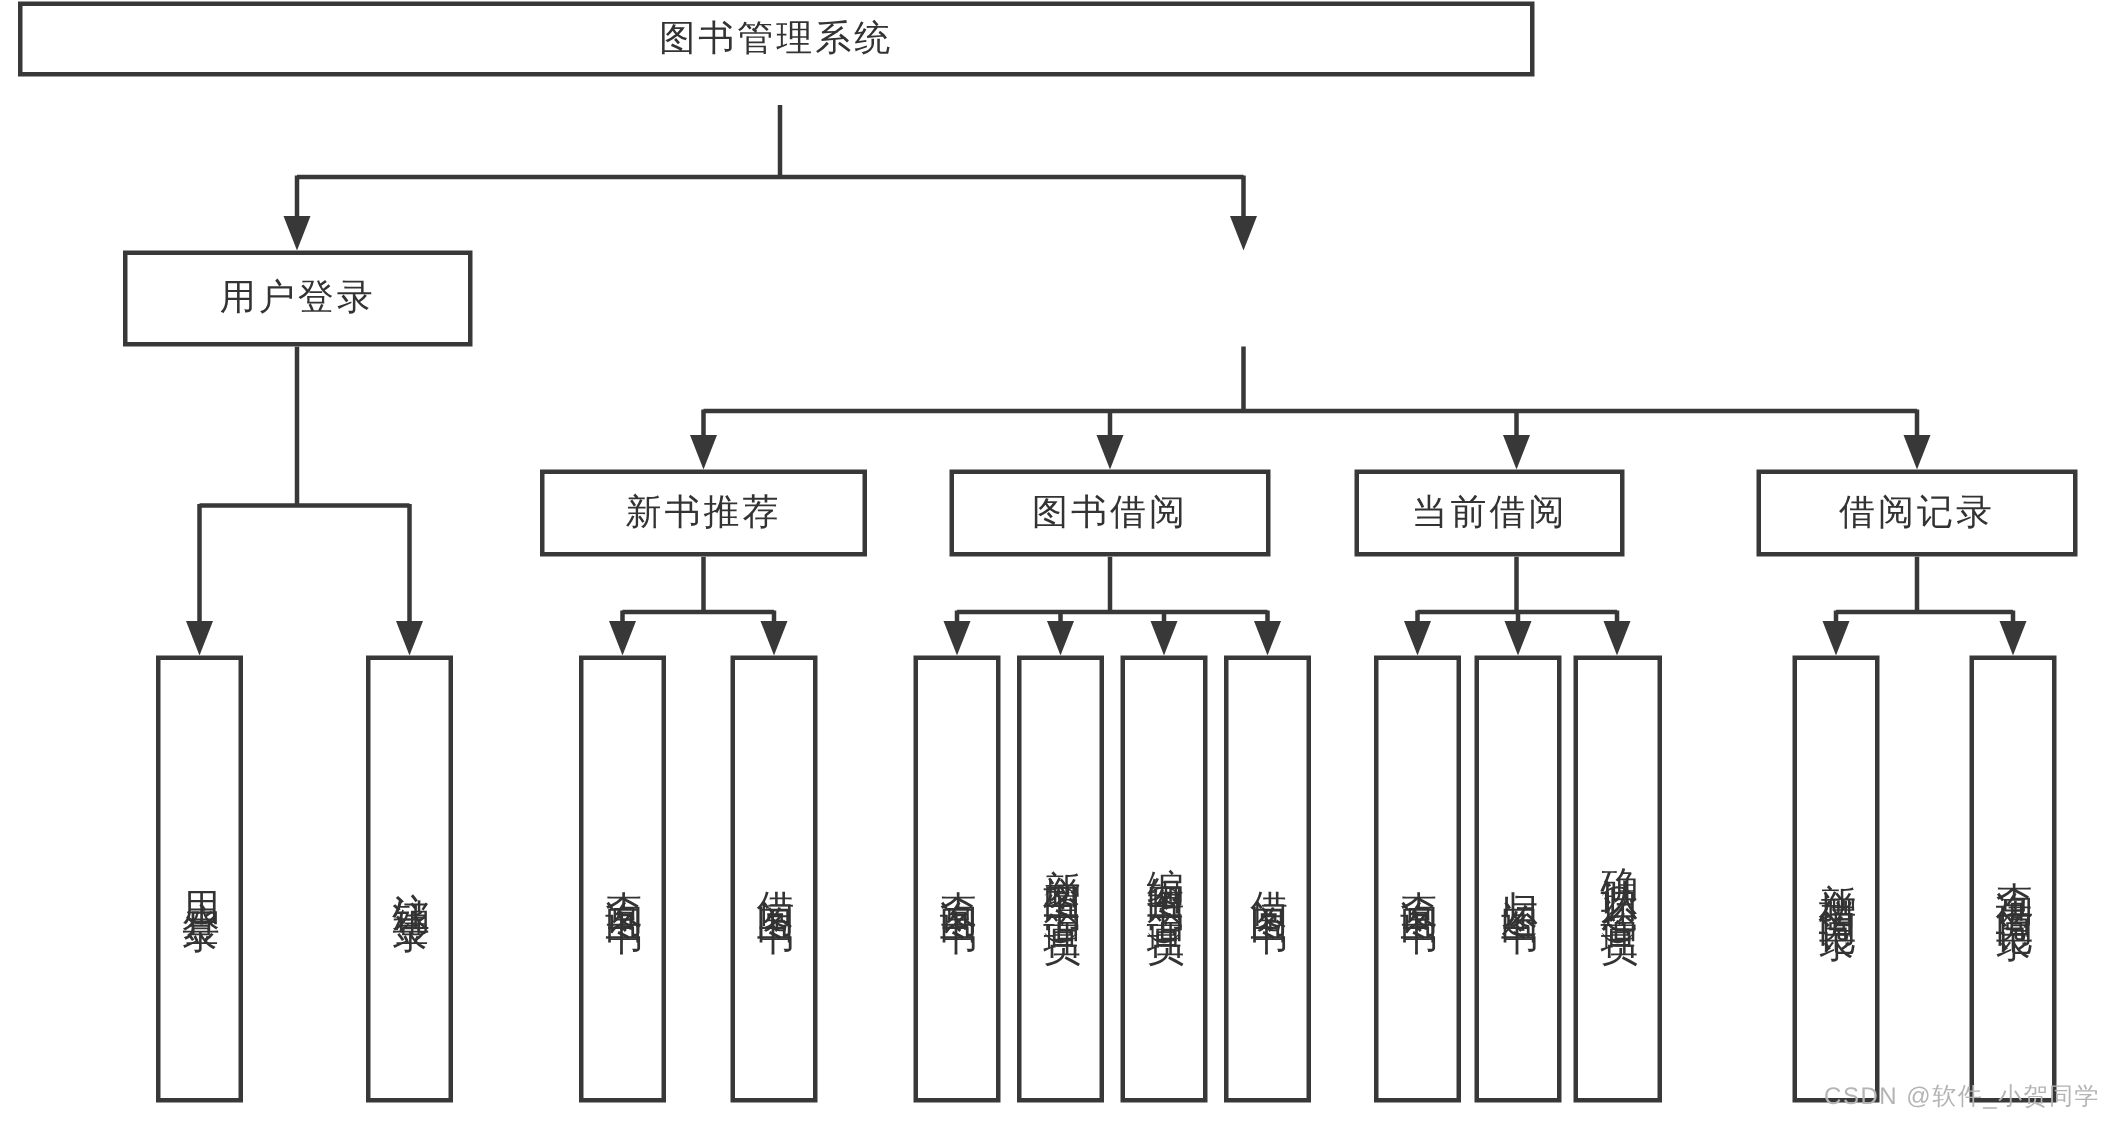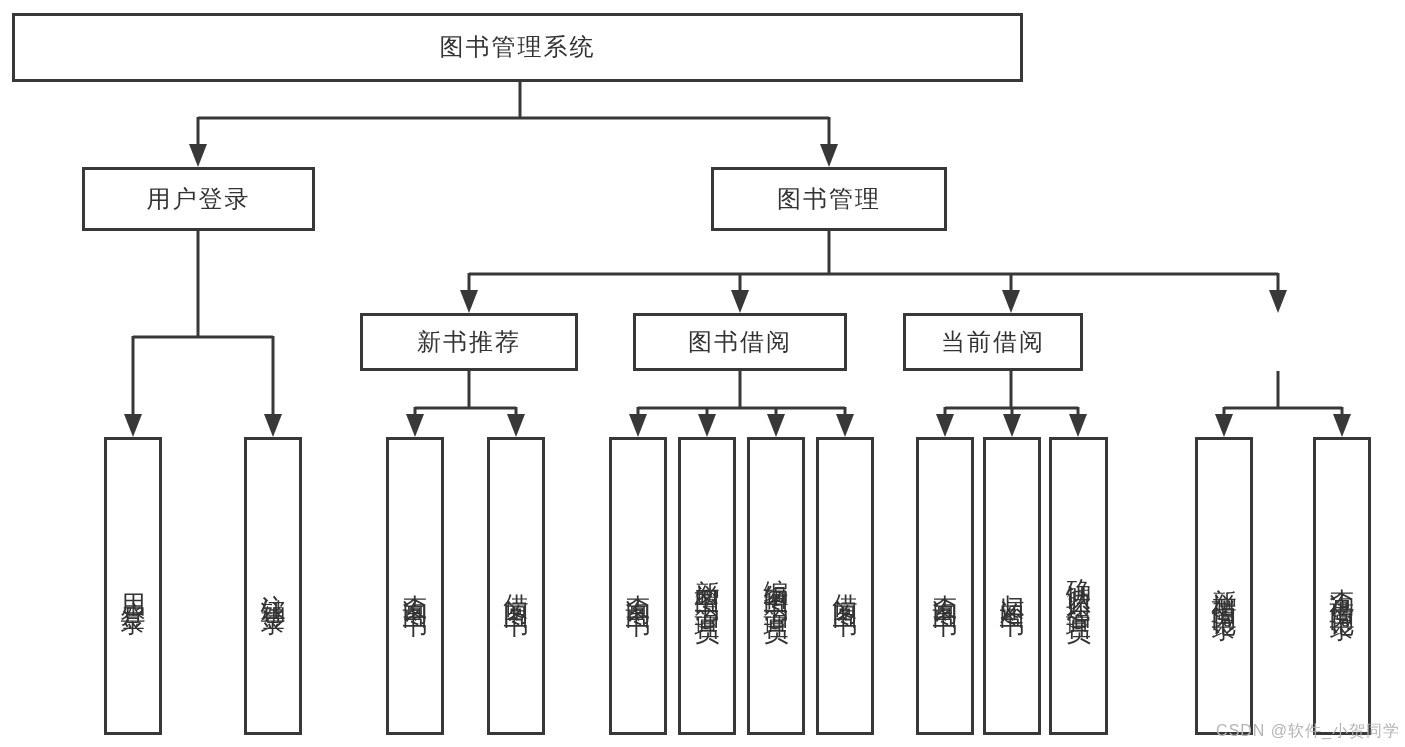--- a/index.html
+++ b/index.html
@@ -65,28 +65,28 @@
     <polygon points="698,414 716,414 707,437"></polygon>
     <polygon points="767,414 785,414 776,437"></polygon>
     <polygon points="836,414 854,414 845,437"></polygon>
     <polygon points="936,414 954,414 945,437"></polygon>
     <polygon points="1003,414 1021,414 1012,437"></polygon>
     <polygon points="1069,414 1087,414 1078,437"></polygon>
     <polygon points="1215,414 1233,414 1224,437"></polygon>
     <polygon points="1333,414 1351,414 1342,437"></polygon>
   </svg>
 
-  <div class="node hnode" style="left:12px; top:13px; width:1011px; height:69px;">图书管理系统</div>
+  <div class="node hnode" style="left:12px; top:1px; width:1011px; height:50px;">图书管理系统</div>
 
   <div class="node hnode" style="left:82px; top:167px; width:233px; height:64px;">用户登录</div>
-  <div class="node hnode" style="left:711px; top:167px; width:236px; height:64px;">图书管理</div>
 
   <div class="node hnode" style="left:360px; top:313px; width:218px; height:58px;">新书推荐</div>
   <div class="node hnode" style="left:633px; top:313px; width:214px; height:58px;">图书借阅</div>
   <div class="node hnode" style="left:903px; top:313px; width:180px; height:58px;">当前借阅</div>
+  <div class="node hnode" style="left:1171px; top:313px; width:214px; height:58px;">借阅记录</div>
 
   <div class="node vnode" style="left:104px; top:437px; width:58px; height:298px;">用户登录</div>
   <div class="node vnode" style="left:244px; top:437px; width:58px; height:298px;">注销登录</div>
 
   <div class="node vnode" style="left:386px; top:437px; width:58px; height:298px;">查询图书</div>
   <div class="node vnode" style="left:487px; top:437px; width:58px; height:298px;">借阅图书</div>
 
   <div class="node vnode" style="left:609px; top:437px; width:58px; height:298px;">查询图书</div>
   <div class="node vnode" style="left:678px; top:437px; width:58px; height:298px;">新增图书（管理员）</div>
   <div class="node vnode" style="left:747px; top:437px; width:58px; height:298px;">编辑图书（管理员）</div>

